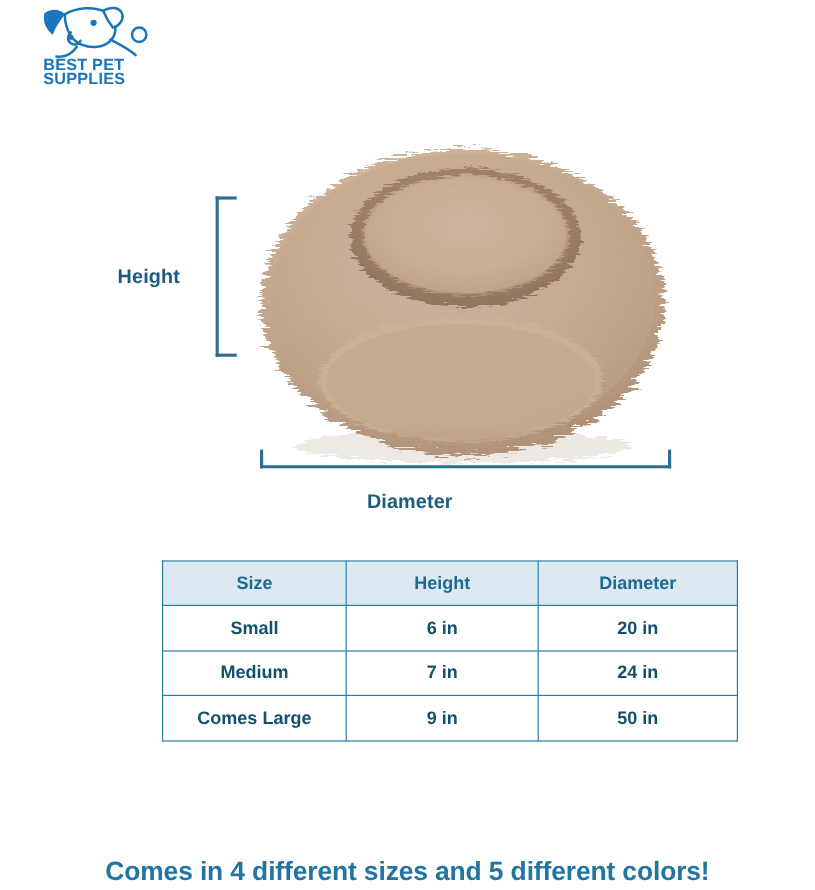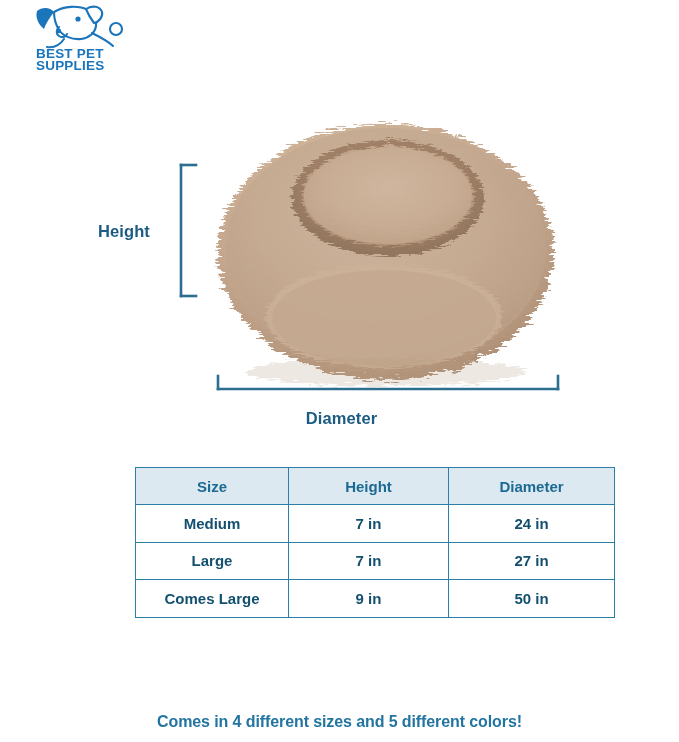--- a/index.html
+++ b/index.html
@@ -92,21 +92,21 @@
   .size-table col.c1 { width: 153px; }
   .size-table col.c2 { width: 160px; }
   .size-table col.c3 { width: 166px; }
 
   
   .footer-text {
     position: absolute;
     left: 0; top: 713px;
     width: 679px;
     text-align: center;
-    font-size: 16px;
+    font-size: 22px;
     font-weight: bold;
     color: #2275a0;
     letter-spacing: -0.1px;
     white-space: nowrap;
   }
 </style>
 </head>
 <body>
 
 <div class="logo">
@@ -232,30 +232,30 @@
     </colgroup>
   <thead>
     <tr>
       <th>Size</th>
       <th>Height</th>
       <th>Diameter</th>
     </tr>
   </thead>
   <tbody>
     <tr>
+      <td>Small</td>
+      <td>6 in</td>
+      <td>20 in</td>
+    </tr>
+    <tr>
       <td>Medium</td>
       <td>7 in</td>
       <td>24 in</td>
     </tr>
     <tr>
-      <td>Large</td>
-      <td>7 in</td>
-      <td>27 in</td>
-    </tr>
-    <tr>
       <td>Comes Large</td>
       <td>9 in</td>
       <td>50 in</td>
     </tr>
   </tbody>
 </table>
 
 <div class="footer-text">Comes in 4 different sizes and 5 different colors!</div>
 
 </body></html>

